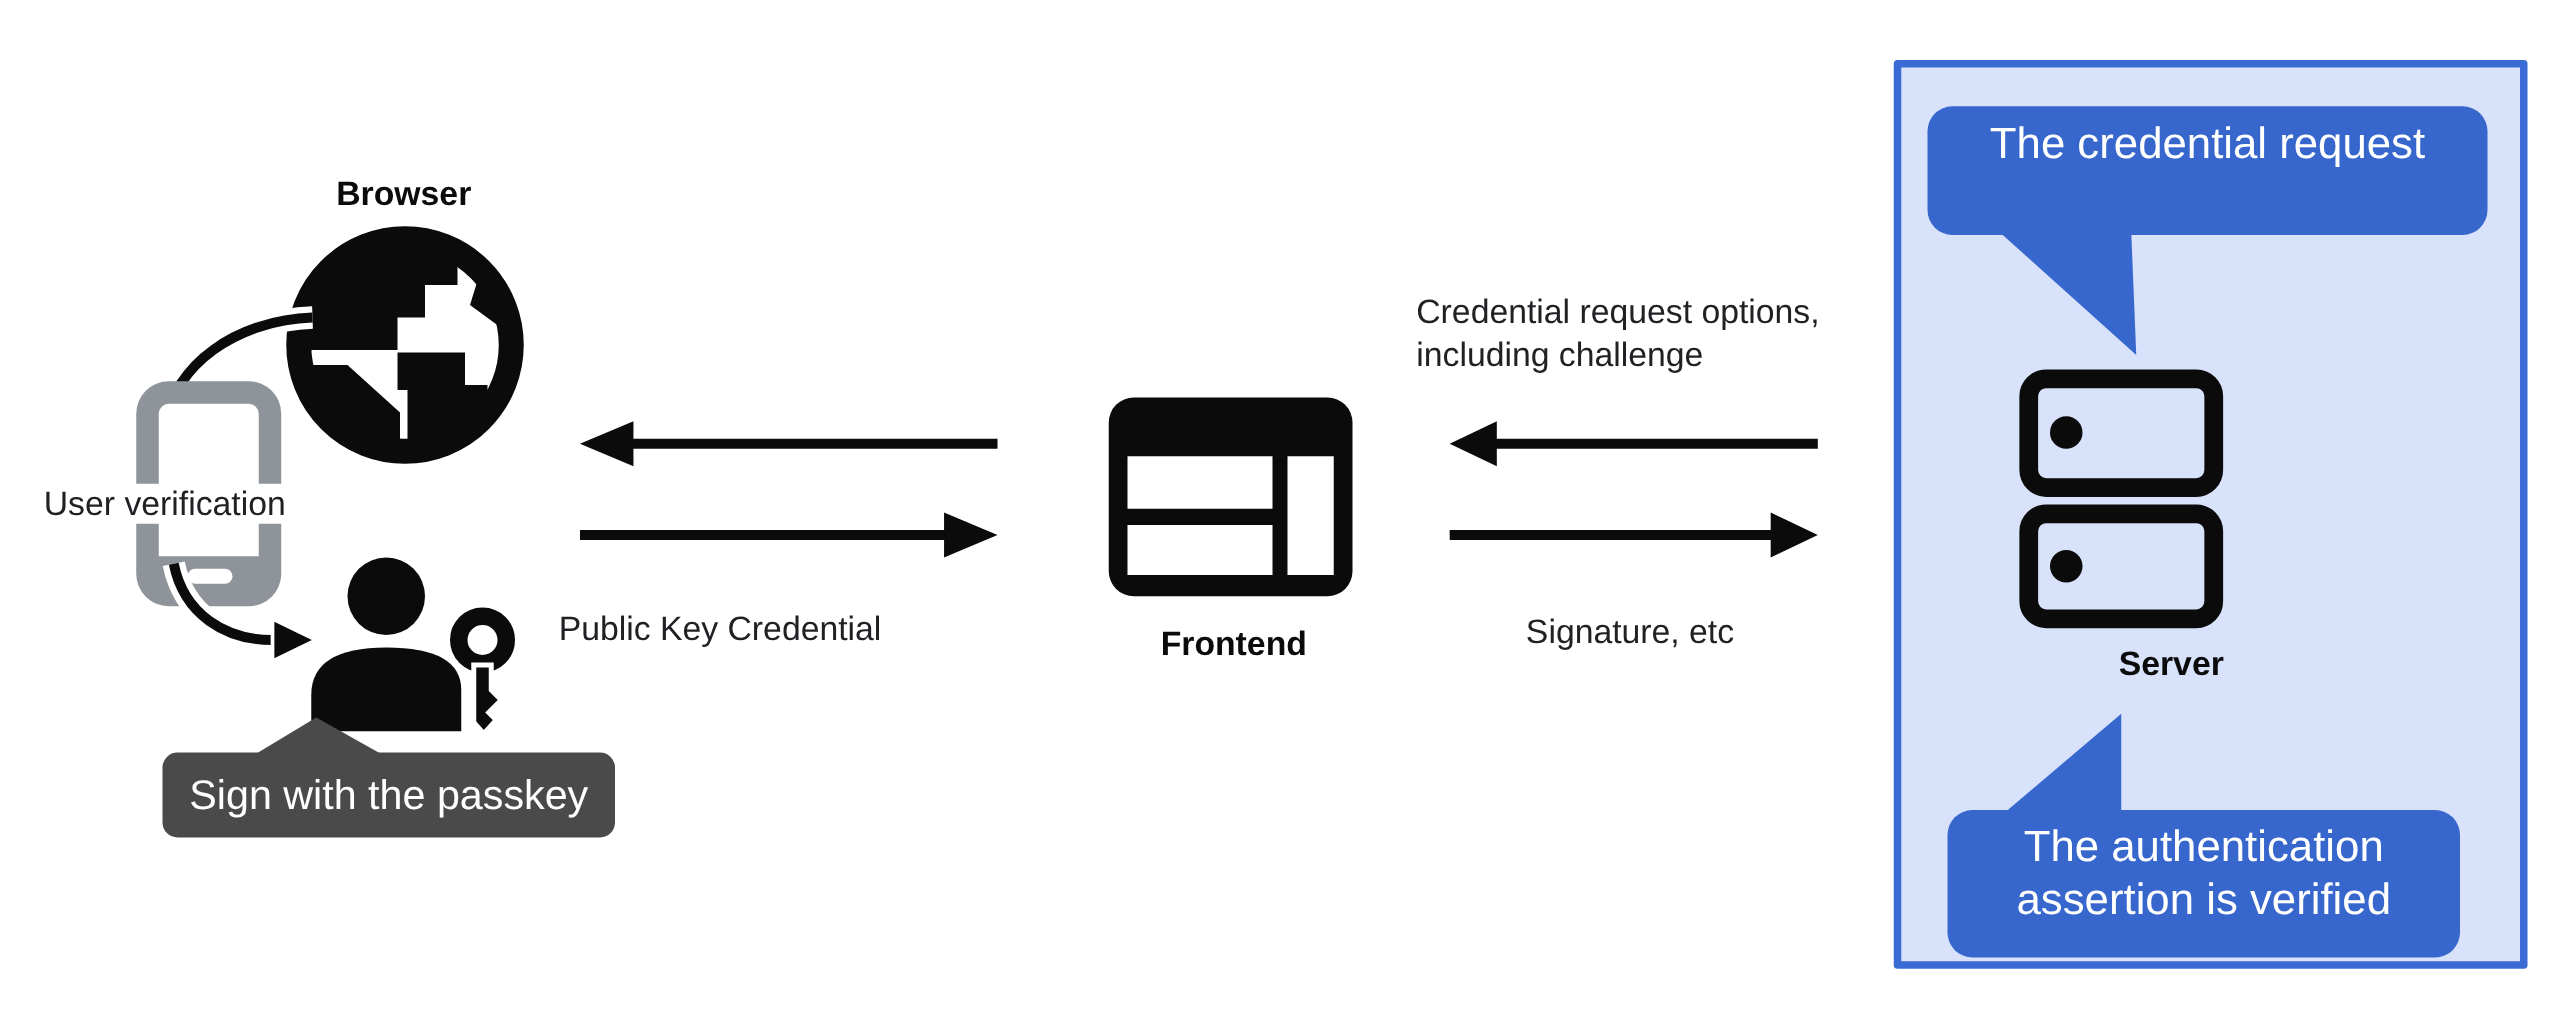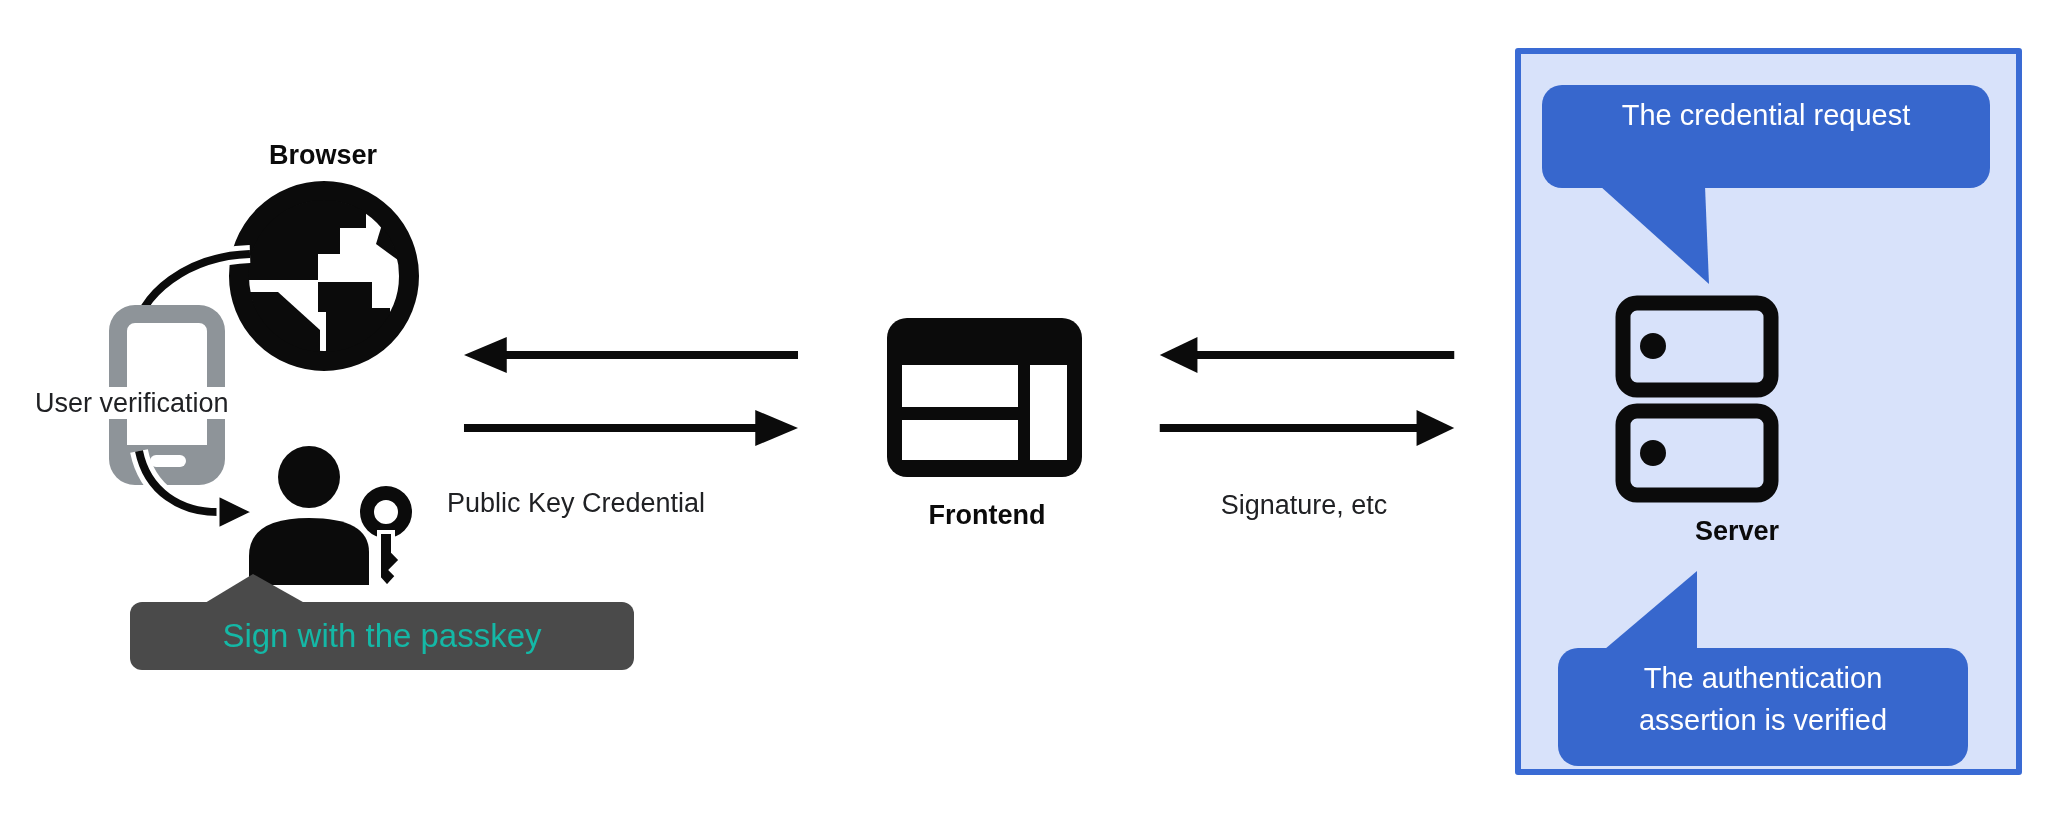--- a/index.html
+++ b/index.html
@@ -37,29 +37,29 @@
   .fi-b{position:absolute;left:15px;top:102px;width:116px;height:40px;background:#fff;}
   .fi-c{position:absolute;left:143px;top:47px;width:37px;height:95px;background:#fff;}
 
   
   .server-panel{
     left:1515px;top:48px;width:507px;height:727px;box-sizing:border-box;
     background:var(--panel-bg);border:6px solid var(--panel-border);border-radius:3px;
   }
   .note{
     background:var(--bubble-blue);color:#ffffff;border-radius:20px;
-    font-size:29px;line-height:42px;text-align:center;box-sizing:border-box;padding-top:9px;
+    font-size:35px;line-height:42px;text-align:center;box-sizing:border-box;padding-top:9px;
   }
   .note-top{left:1542px;top:85px;width:448px;height:103px;}
   .note-bottom{left:1558px;top:648px;width:410px;height:118px;}
 
   
   .tooltip{
-    left:130px;top:602px;width:504px;height:68px;background:var(--tooltip-bg);
-    border-radius:12px;color:#14b8a6;font-size:33px;line-height:68px;text-align:center;white-space:nowrap;
+    left:130px;top:602px;width:362px;height:68px;background:var(--tooltip-bg);
+    border-radius:12px;color:#ffffff;font-size:33px;line-height:68px;text-align:center;white-space:nowrap;
   }
 </style>
 </head>
 <body>
 
 <div class="canvas">
 
   <div class="abs center-label node-label" style="left:323px;top:141px;">Browser</div>
 
   <svg class="abs" style="left:228px;top:180px;" width="192" height="192" viewBox="0 0 192 192">
@@ -122,20 +122,24 @@
 
   <div class="abs center-label flow-label" style="left:576px;top:486px;">Public Key Credential</div>
 
   <div class="abs frontend-icon">
     <div class="fi-a"></div>
     <div class="fi-b"></div>
     <div class="fi-c"></div>
   </div>
   <div class="abs center-label node-label" style="left:987px;top:501px;">Frontend</div>
 
+  <div class="abs flow-label" style="left:1133px;top:232px;">
+    <div>Credential request options,</div>
+    <div>including challenge</div>
+  </div>
 
   <svg class="abs" style="left:1158px;top:335px;" width="298" height="40" viewBox="0 0 340 40" preserveAspectRatio="none">
     <line x1="40" y1="20" x2="338" y2="20" stroke="#0b0b0b" stroke-width="8"></line>
     <polygon points="45,2 45,38 2,20" fill="#0b0b0b"></polygon>
   </svg>
 
   <svg class="abs" style="left:1158px;top:408px;" width="298" height="40" viewBox="0 0 340 40" preserveAspectRatio="none">
     <line x1="2" y1="20" x2="300" y2="20" stroke="#0b0b0b" stroke-width="8"></line>
     <polygon points="295,2 295,38 338,20" fill="#0b0b0b"></polygon>
   </svg>

